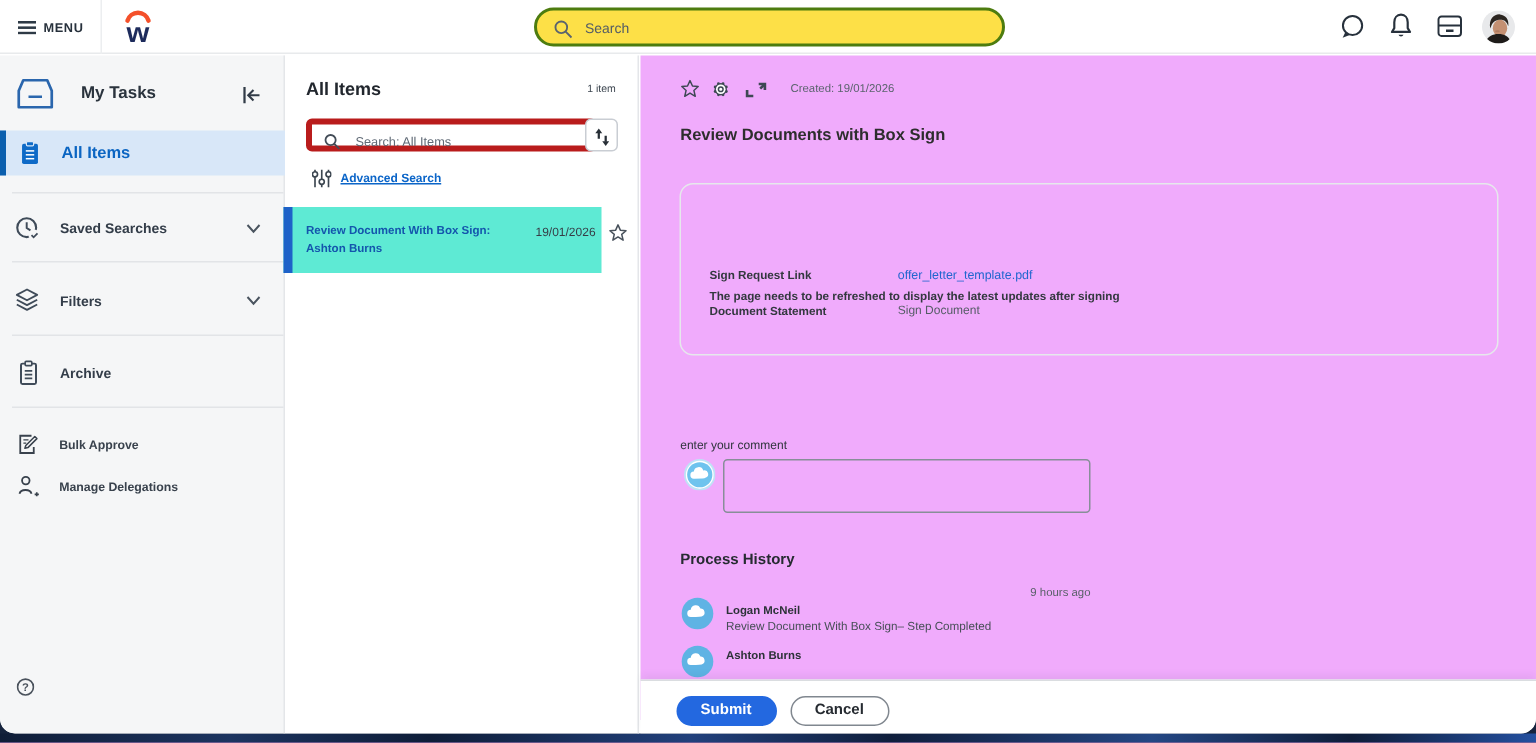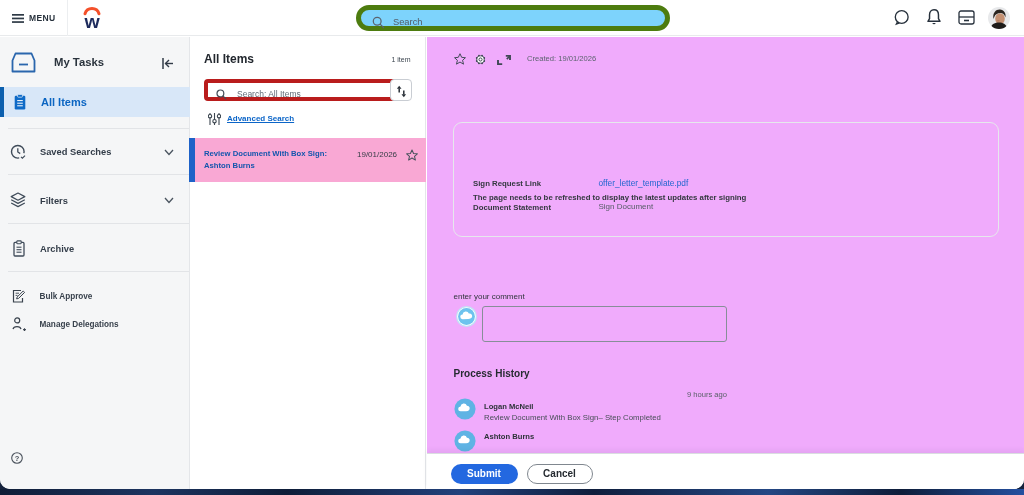--- a/index.html
+++ b/index.html
@@ -4,39 +4,39 @@
 <style>
   * { margin:0; padding:0; box-sizing:border-box; }
   html,body { width:1024px; height:495px; overflow:hidden; }
   body { font-family:"Liberation Sans", sans-serif; background:#15233d; position:relative; }
   .abs { position:absolute; }
   .app { position:absolute; top:0; left:0; width:1024px; height:489px; background:#fff; border-radius:0 0 10px 10px; overflow:hidden; }
   
   .topbar { position:absolute; top:0; left:0; width:1024px; height:36px; background:#fff; border-bottom:1px solid #e8eaec; }
   .menu-txt { position:absolute; left:29px; top:13px; font-size:8.5px; font-weight:bold; letter-spacing:.4px; color:#27313c; }
   .tb-div { position:absolute; left:67px; top:0; width:1px; height:36px; background:#eceef0; }
-  .searchpill { position:absolute; left:356px; top:4.5px; width:314px; height:26.5px; border-radius:13.5px; background:#7dd3fc; border:5px solid #4d7c0f; }
+  .searchpill { position:absolute; left:356px; top:4.5px; width:314px; height:26.5px; border-radius:13.5px; background:#fde047; border:2px solid #4d7c0f; }
   .searchpill span { position:absolute; left:32px; top:7.5px; font-size:9.3px; color:#525b66; }
   
   .sidebar { position:absolute; top:37px; left:0; width:190px; height:452px; background:#f5f6f7; border-right:1px solid #e4e6e9; }
   .sb-title { position:absolute; left:54px; top:18.5px; font-size:11.3px; font-weight:bold; color:#2a333d; }
   .sb-sel { position:absolute; left:0; top:50px; width:190px; height:30px; background:#d8e7f8; border-left:4px solid #0b5fae; }
   .sb-sel span { position:absolute; left:37px; top:8.5px; font-size:11px; font-weight:bold; color:#0b65c2; }
   .sb-div { position:absolute; left:8px; width:181px; height:1px; background:#e2e4e7; }
   .sb-item { position:absolute; left:40px; font-size:9.3px; font-weight:bold; color:#333d49; }
   .sb-item2 { position:absolute; left:39.5px; font-size:8.2px; font-weight:600; color:#39424d; }
   
   .midcol { position:absolute; top:37px; left:190px; width:236px; height:452px; background:#fff; border-right:1px solid #e4e6e9; }
   .mc-title { position:absolute; left:14px; top:15px; font-size:12px; font-weight:bold; color:#22272e; }
   .mc-count { position:absolute; right:14.5px; top:19px; font-size:7px; color:#3c454f; }
   .mc-search { position:absolute; left:14px; top:42px; width:194px; height:22px; border:4px solid #b91c1c; border-radius:4px; background:#fff; }
   .mc-search span { position:absolute; left:29px; top:6px; font-size:8.5px; color:#606a76; }
   .mc-sort { position:absolute; left:199.5px; top:42px; width:22.5px; height:22px; border:1px solid #c9cdd3; border-radius:4px; background:#fff; }
   .mc-adv { position:absolute; left:37px; top:77px; font-size:8px; font-weight:bold; color:#0b65c8; text-decoration:underline; }
-  .mc-row { position:absolute; left:-1px; top:101px; width:237px; height:44px; background:#f9a8d4; border-left:6px solid #1e62c8; z-index:4; }
+  .mc-row { position:absolute; left:-1px; top:101px; width:212px; height:44px; background:#5eead4; border-left:6px solid #1e62c8; z-index:4; }
   .mc-row .t { position:absolute; left:9px; top:9.5px; width:130px; font-size:7.7px; font-weight:bold; color:#1456ad; line-height:12.4px; }
   .mc-row .d { position:absolute; left:162px; top:12px; font-size:8px; color:#363d46; }
   
   .main { position:absolute; top:37px; left:427px; width:597px; height:443px; background:#f0abfc; }
   .created { position:absolute; left:100px; top:16.8px; font-size:7.6px; color:#5b636e; }
   .h1 { position:absolute; left:26.5px; top:46.5px; font-size:11px; font-weight:bold; color:#2d2d2d; }
   .panel { position:absolute; left:25.5px; top:85px; width:546px; height:115px; border:1.5px solid #e6e8ec; border-radius:9px; }
   .panel .b1 { position:absolute; left:19.5px; top:24px; font-size:7.8px; font-weight:bold; color:#33383f;margin-top:46px; }
   .panel .lbl { position:absolute; left:19.5px; font-size:7.8px; font-weight:bold; color:#33383f; }
   .panel .val { position:absolute; left:106px; font-size:8px;padding-left:39px; }
@@ -233,20 +233,21 @@
       <circle cx="5.5" cy="5.5" r="4.1" fill="#3e4854"></circle>
       <circle cx="5.5" cy="5.5" r="3.2" fill="#fff"></circle>
       <circle cx="5.5" cy="5.5" r="1.55" fill="none" stroke="#3e4854" stroke-width="1"></circle>
     </svg>
     <svg class="abs" style="left:69.5px;top:17.5px" width="14" height="10" viewBox="0 0 14 10">
       <path d="M1 5 V9.1 H5.2" fill="none" stroke="#3e4854" stroke-width="1.9"></path>
       <path d="M8.8 0.9 H13 V5" fill="none" stroke="#3e4854" stroke-width="1.9"></path>
       <line x1="12.4" y1="1.5" x2="9.8" y2="4.1" stroke="#3e4854" stroke-width="1.7"></line>
     </svg>
     <div class="created">Created: 19/01/2026</div>
+    <div class="h1">Review Documents with Box Sign</div>
     <div class="panel">
       <div class="b1">The page needs to be refreshed to display the latest updates after signing</div>
       <div class="lbl" style="top:55.5px">Sign Request Link</div>
       <div class="val" style="top:55px;color:#2166cf;font-size:8.3px">offer_letter_template.pdf</div>
       <div class="lbl" style="top:79.5px">Document Statement</div>
       <div class="val" style="top:79px;color:#555c66">Sign Document</div>
     </div>
     <div class="cmt-lbl">enter your comment</div>
     <svg class="abs" style="left:28.5px;top:269px" width="21" height="21" viewBox="0 0 24 24">
       <circle cx="12" cy="12" r="12" fill="#bfe2f6"></circle>

